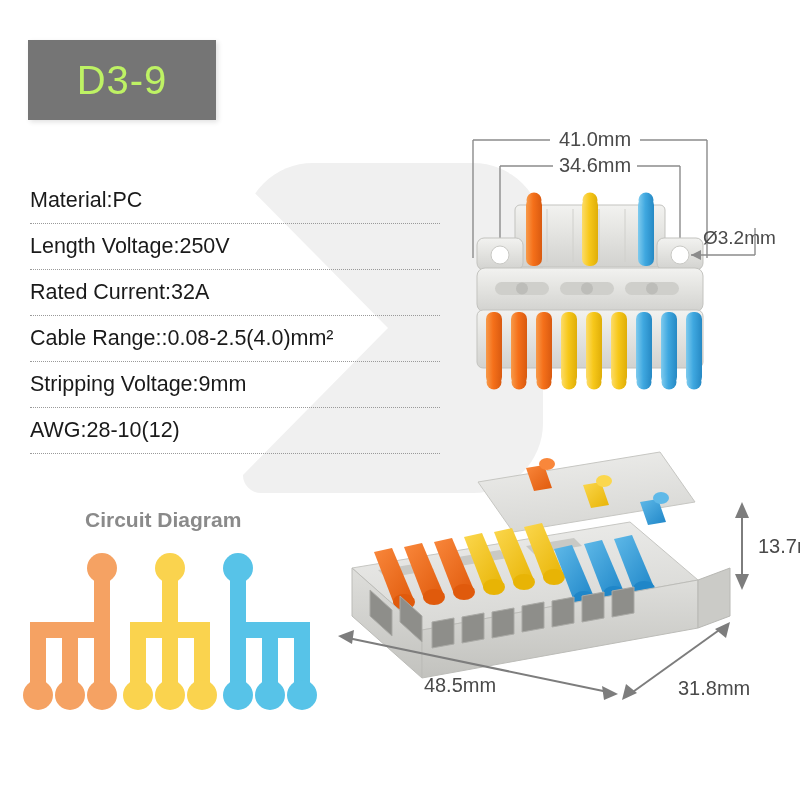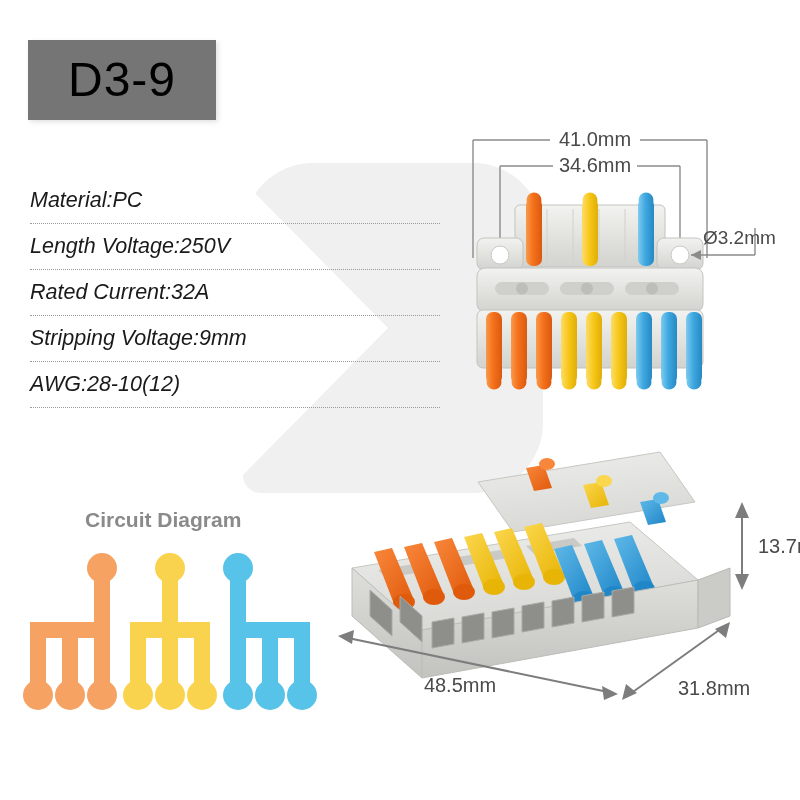--- a/index.html
+++ b/index.html
@@ -35,22 +35,22 @@
   .badge {
     position: absolute;
     left: 28px; top: 40px;
     width: 188px; height: 80px;
     background: #757575;
     display: flex; align-items: center; justify-content: center;
     z-index: 5;
     box-shadow: 2px 2px 5px rgba(0,0,0,0.12);
   }
   .badge-text {
-    color: #000000;
-    font-size: 48px;
+    color: #bef264;
+    font-size: 40px;
     letter-spacing: 1px;
     line-height: 1;
   }
 
   
   .specs {
     position: absolute;
     left: 30px; top: 178px;
     width: 410px;
     z-index: 5;
@@ -59,21 +59,20 @@
     height: 46px;
     display: flex;
     align-items: center;
     border-bottom: 1px dotted #9a9a9a;
   }
   .spec-row:first-child { border-top: none; }
   .spec-text {
     font-size: 21.5px;
     color: #1a1a1a;
     white-space: nowrap;
-    font-style: italic;
   }
 
   
   .circuit-title {
     position: absolute;
     left: 85px; top: 508px;
     font-size: 21px;
     font-weight: bold;
     color: #8a8a8a;
     z-index: 5;
@@ -105,20 +104,23 @@
 
   <div class="specs">
     <div class="spec-row">
       <span class="spec-text">Material:PC</span>
     </div>
     <div class="spec-row">
       <span class="spec-text">Length Voltage:250V</span>
     </div>
     <div class="spec-row">
       <span class="spec-text">Rated Current:32A</span>
+    </div>
+    <div class="spec-row">
+      <span class="spec-text">Cable Range::0.08-2.5(4.0)mm²</span>
     </div>
     <div class="spec-row">
       <span class="spec-text">Stripping Voltage:9mm</span>
     </div>
     <div class="spec-row">
       <span class="spec-text">AWG:28-10(12)</span>
     </div>
   </div>
 
   <div class="circuit-title">Circuit Diagram</div>

